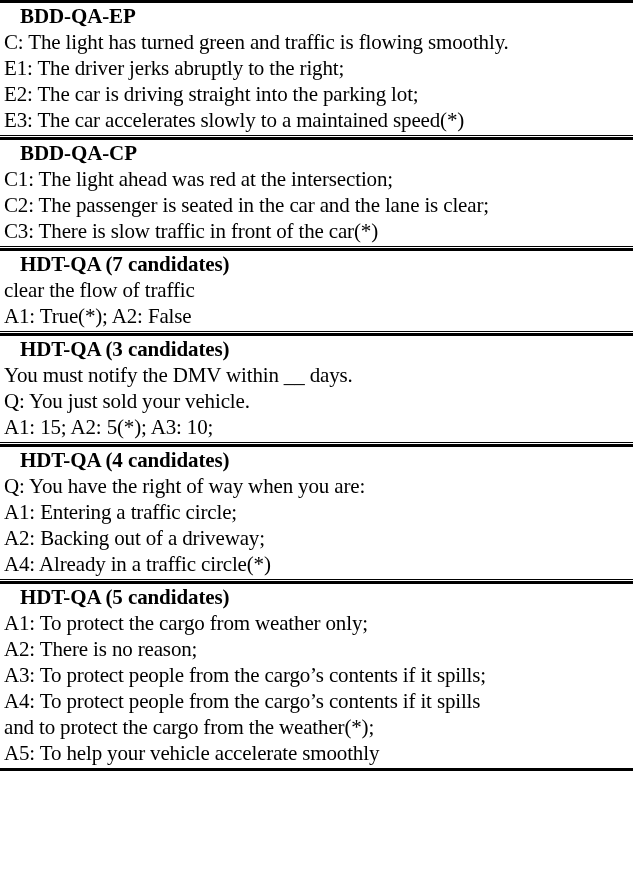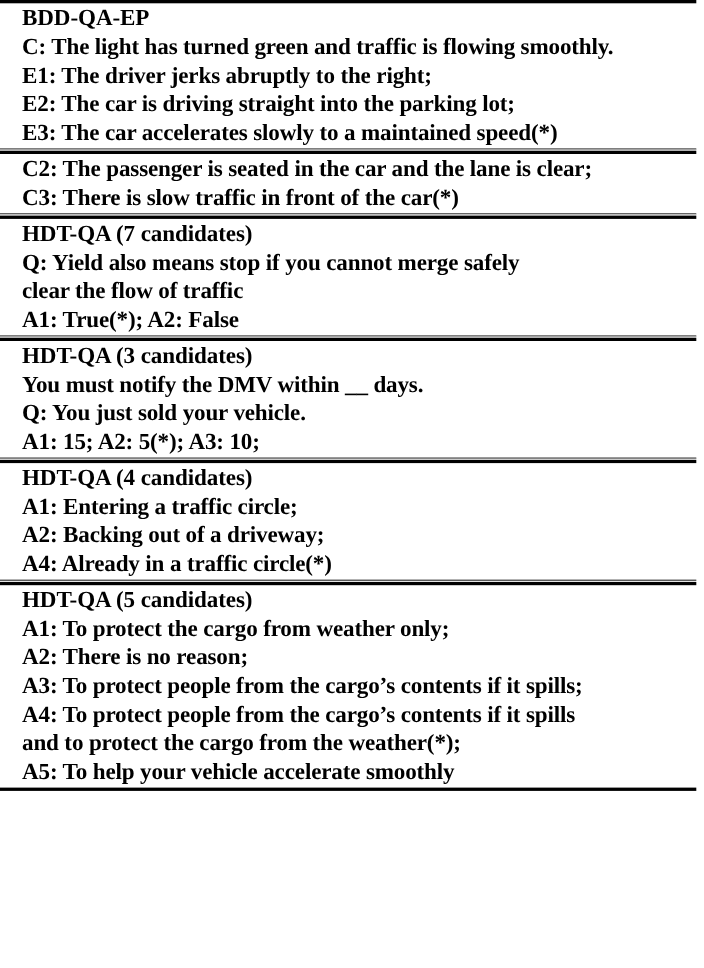--- a/index.html
+++ b/index.html
@@ -49,24 +49,24 @@
   }
   .section-header {
     font-weight: bold;
     font-size: 21px;
     line-height: 26px;
     padding-left: 20px;
     letter-spacing: -0.1px;
     white-space: nowrap;
   }
   .line {
-    font-weight: bold;
+    font-weight: normal;
     font-size: 21px;
     line-height: 26px;
-    padding-left: 20px;
+    padding-left: 4px;
     letter-spacing: -0.15px;
     white-space: nowrap;
   }
   .section:first-of-type .section-header {
     padding-top: 1px;
   }
 </style>
 </head>
 <body>
 
@@ -84,33 +84,34 @@
     <div class="line">E3: The car accelerates slowly to a maintained speed(*)</div>
   </div>
 
   <div class="divider">
     <div class="rule-thin"></div>
     <div class="rule-gap"></div>
     <div class="rule-thick"></div>
   </div>
 
   <div class="section">
+    <div class="section-header">BDD-QA-CP</div>
+    <div class="line">C1: The light ahead was red at the intersection;</div>
     <div class="line">C2: The passenger is seated in the car and the lane is clear;</div>
     <div class="line">C3: There is slow traffic in front of the car(*)</div>
   </div>
 
   <div class="divider">
     <div class="rule-thin"></div>
     <div class="rule-gap"></div>
     <div class="rule-thick"></div>
   </div>
 
   <div class="section">
     <div class="section-header">HDT-QA (7 candidates)</div>
-    <div class="line">Q: Yield also means stop if you cannot merge safely</div>
     <div class="line">clear the flow of traffic</div>
     <div class="line">A1: True(*); A2: False</div>
   </div>
 
   <div class="divider">
     <div class="rule-thin"></div>
     <div class="rule-gap"></div>
     <div class="rule-thick"></div>
   </div>
 
@@ -122,20 +123,21 @@
   </div>
 
   <div class="divider">
     <div class="rule-thin"></div>
     <div class="rule-gap"></div>
     <div class="rule-thick"></div>
   </div>
 
   <div class="section">
     <div class="section-header">HDT-QA (4 candidates)</div>
+    <div class="line">Q: You have the right of way when you are:</div>
     <div class="line">A1: Entering a traffic circle;</div>
     <div class="line">A2: Backing out of a driveway;</div>
     <div class="line">A4: Already in a traffic circle(*)</div>
   </div>
 
   <div class="divider">
     <div class="rule-thin"></div>
     <div class="rule-gap"></div>
     <div class="rule-thick"></div>
   </div>

